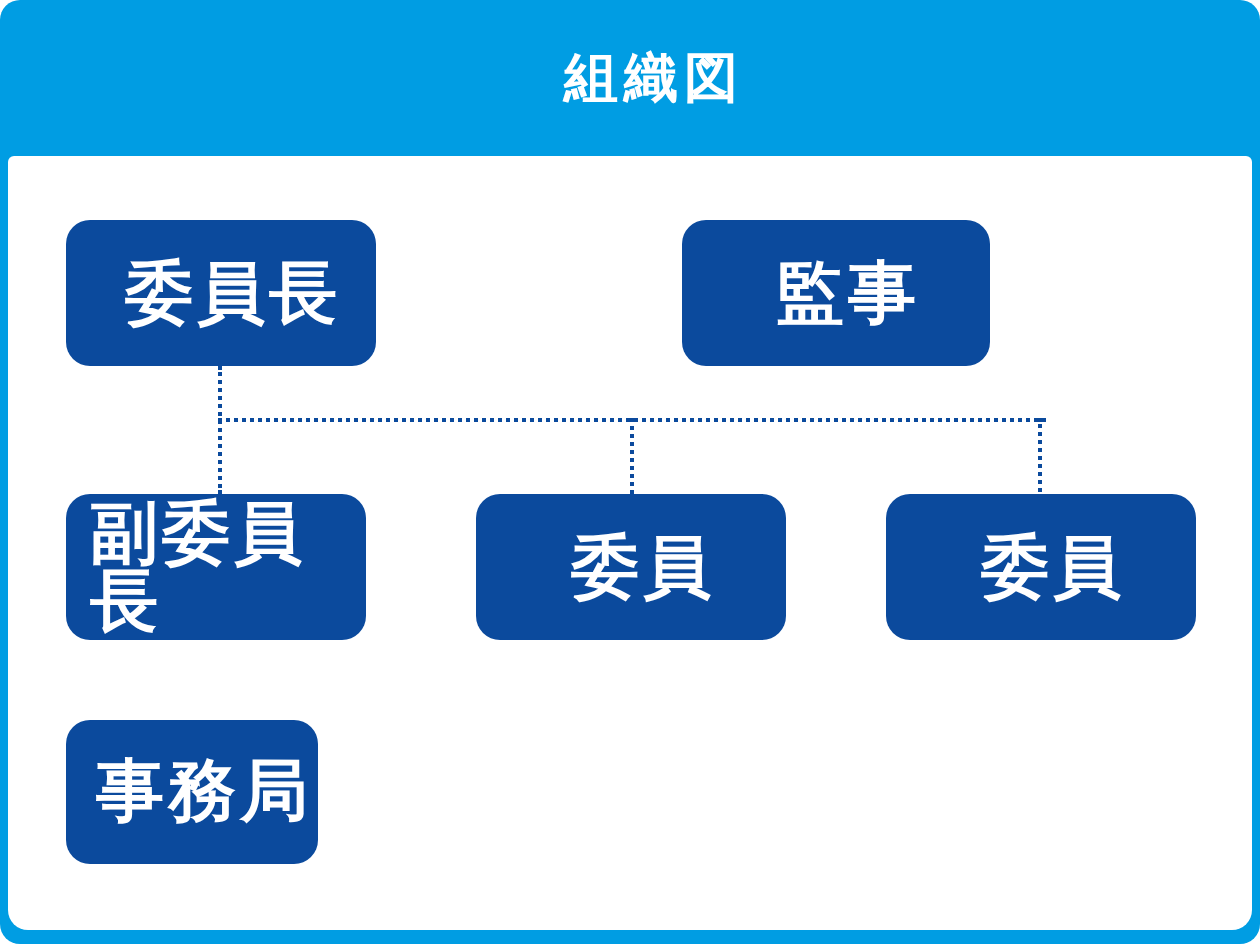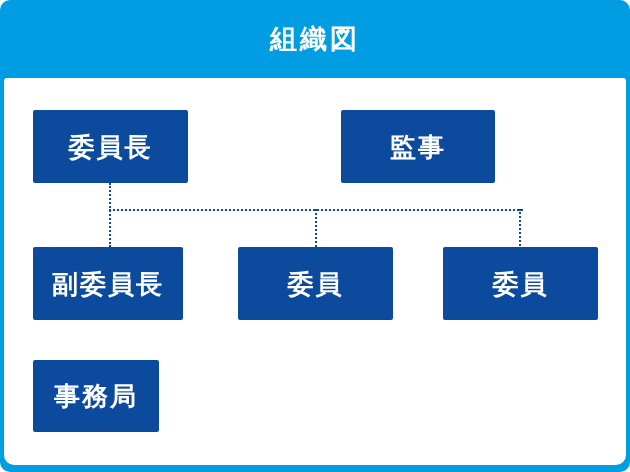--- a/index.html
+++ b/index.html
@@ -3,21 +3,21 @@
 <meta charset="utf-8">
 <style>
   :root {
     --background: #009DE3;
     --panel: #FFFFFF;
     --node-fill: #0B4A9D;
     --node-text: #FFFFFF;
     --title-text: #FFFFFF;
     --connector: #0B4A9D;
   }
-  * { box-sizing: border-box; }
+  * { box-sizing: border-box; padding-left: 12px; }
   html, body { margin: 0; padding: 0; background: #fff; }
   .card {
     position: relative;
     width: 630px;
     height: 472px;
     background: var(--background);
     border-radius: 10px;
     overflow: hidden;
     font-family: "Liberation Sans", "DejaVu Sans", sans-serif;
   }
@@ -41,25 +41,25 @@
     top: 78px;
     width: 622px;
     height: 387px;
     background: var(--panel);
     border-radius: 3px 3px 10px 10px;
   }
   .node {
     position: absolute;
     background: var(--node-fill);
     color: var(--node-text);
-    border-radius: 2px;
+    border-radius: 12px;
     display: flex;
     align-items: center;
     justify-content: center;
-    font-size: 26px;
+    font-size: 34px;
     font-weight: bold;
     letter-spacing: 2px;
     line-height: 1;
   }
   .node-chairperson      { left: 29px;  top: 32px;  width: 155px; height: 73px; }
   .node-auditor          { left: 337px; top: 32px;  width: 154px; height: 73px; }
   .node-vice-chairperson { left: 29px;  top: 169px; width: 150px; height: 73px; }
   .node-member-1         { left: 234px; top: 169px; width: 155px; height: 73px; }
   .node-member-2         { left: 439px; top: 169px; width: 155px; height: 73px; }
   .node-secretariat      { left: 29px;  top: 282px; width: 126px; height: 72px; }

